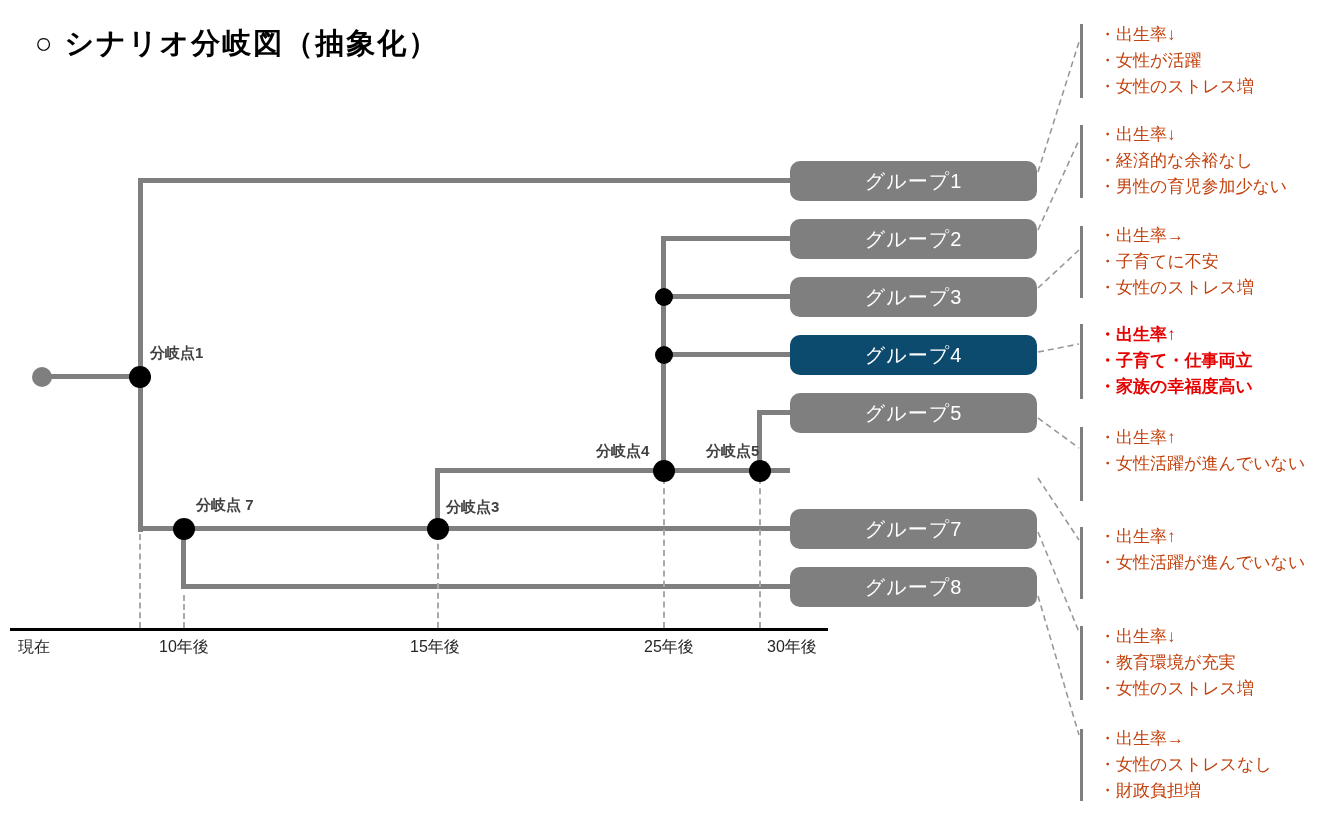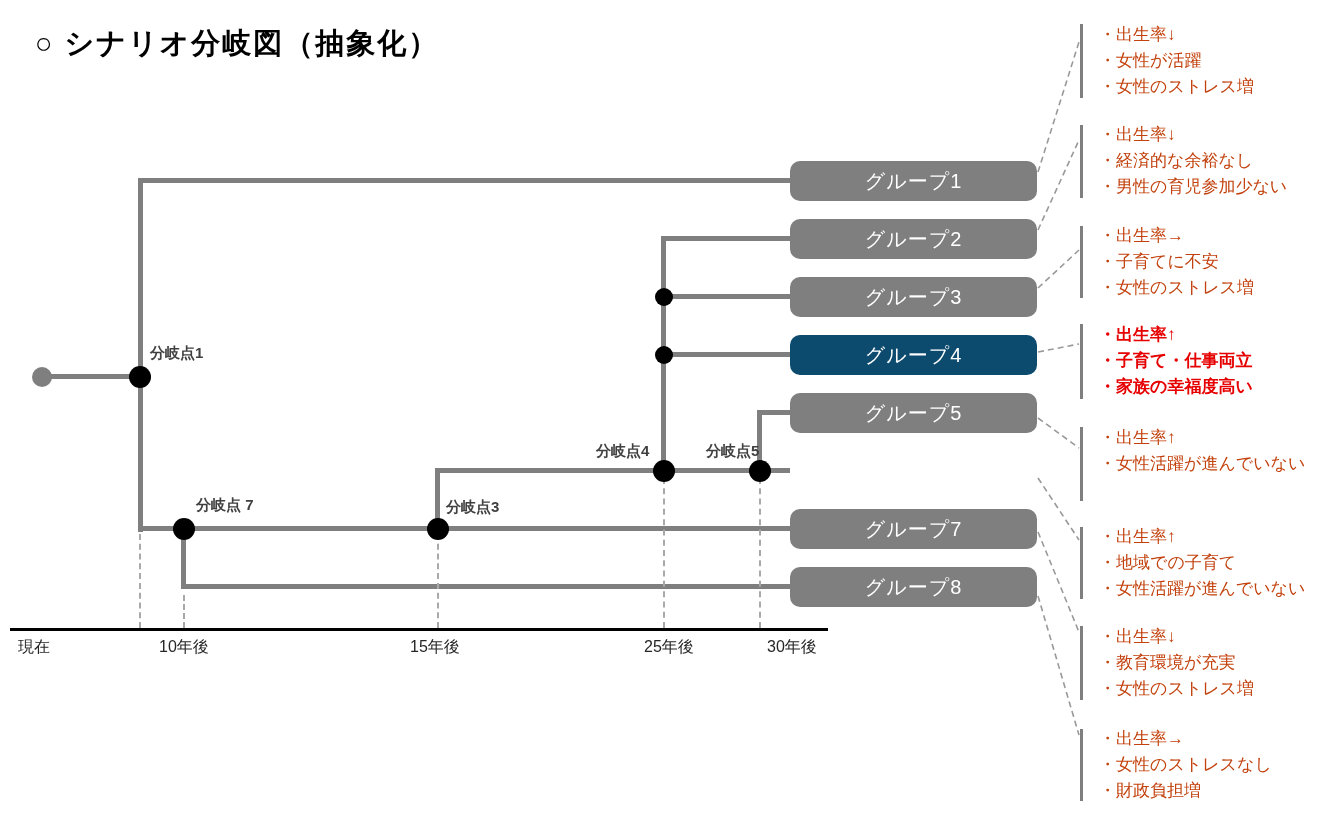--- a/index.html
+++ b/index.html
@@ -150,21 +150,20 @@
     <div>・出生率↑</div>
     <div>・子育て・仕事両立</div>
     <div>・家族の幸福度高い</div>
   </div>
   <div class="ann" style="top:425px;">
     <div>・出生率↑</div>
     <div>・女性活躍が進んでいない</div>
   </div>
   <div class="ann" style="top:524px;">
     <div>・出生率↑</div>
-    <div>・地域での子育て</div>
     <div>・女性活躍が進んでいない</div>
   </div>
   <div class="ann" style="top:624px;">
     <div>・出生率↓</div>
     <div>・教育環境が充実</div>
     <div>・女性のストレス増</div>
   </div>
   <div class="ann" style="top:726px;">
     <div>・出生率→</div>
     <div>・女性のストレスなし</div>

